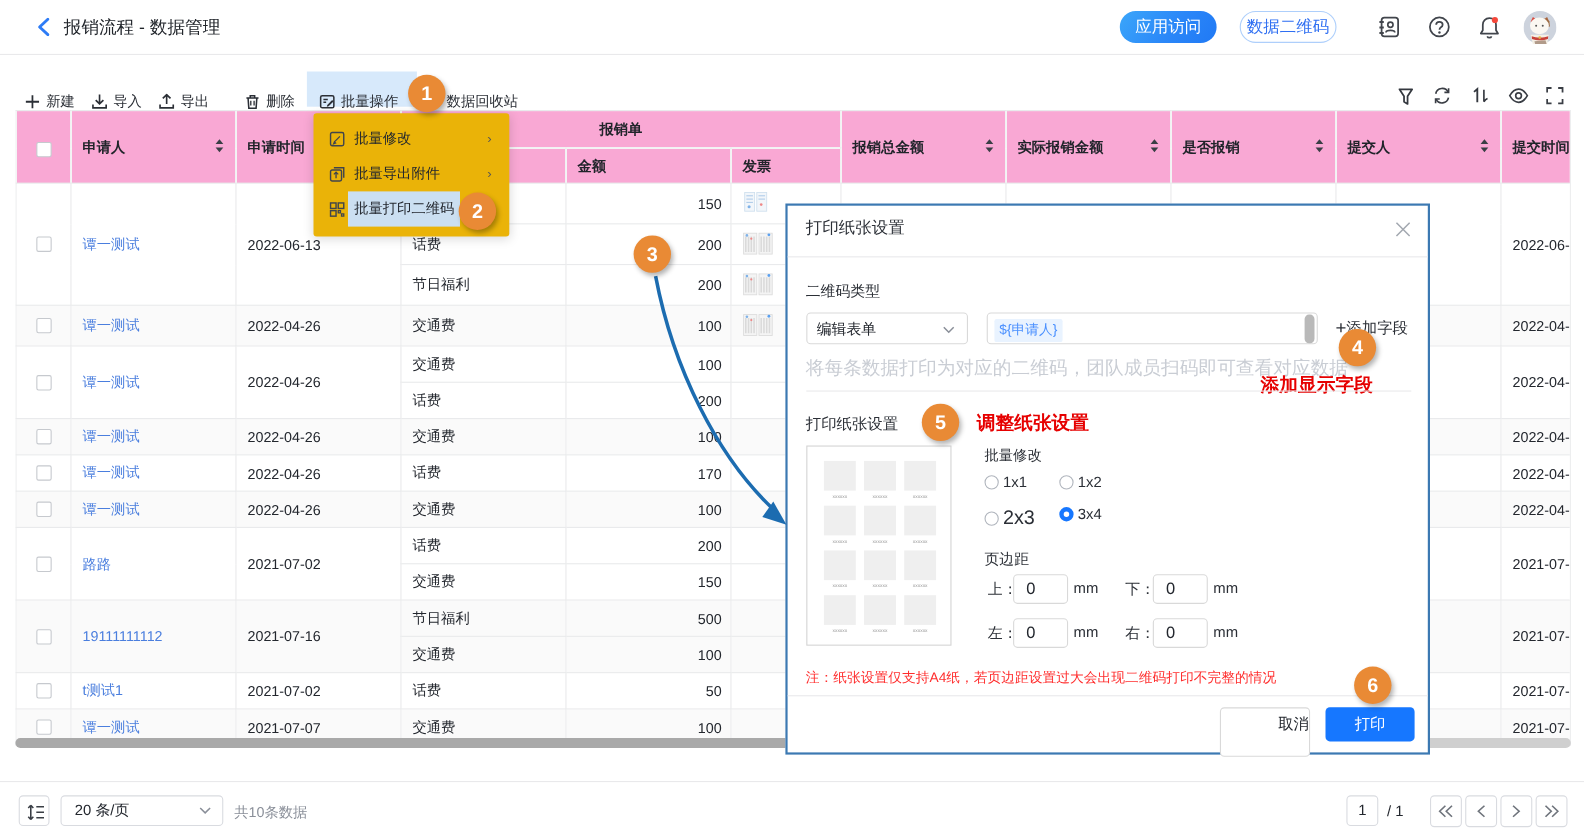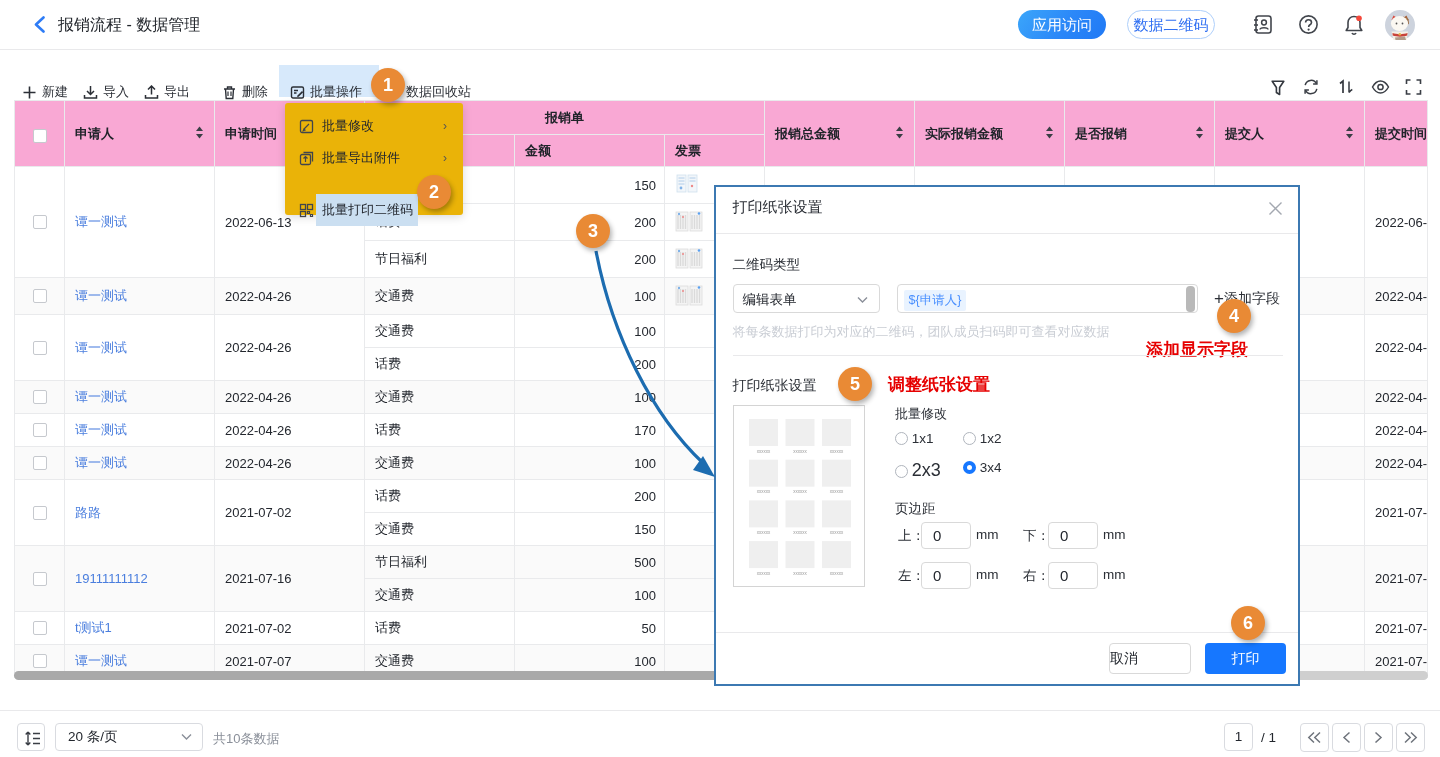--- a/index.html
+++ b/index.html
@@ -50,21 +50,21 @@
   .pgbox { position:absolute; border:1px solid #d9dbe0; border-radius:4px; background:#fff; }
   .pgn { width:29px; height:29px; text-align:center; line-height:12px; }
 
   
   #menu { position:absolute; left:285px; top:103px; width:178px; height:112px; background:#eab308;
           border-radius:3px; box-shadow:0 2px 10px rgba(0,0,0,.15); z-index:20; }
   .mi { position:absolute; left:6px; width:166px; height:32px; display:flex; align-items:center;
         font-size:13px; color:#23272e; }
   .mi .mico { margin-left:8px; margin-right:8px; width:15px; height:15px; }
   .mi .arr { margin-left:auto; margin-right:10px; color:#555; font-size:12px; }
-  .mi.sel { background:linear-gradient(90deg, transparent 0 25px, #cbdff1 25px 127px, transparent 127px);margin-top:20px; }
+  .mi.sel { background:linear-gradient(90deg, transparent 0 25px, #cbdff1 25px 127px, transparent 127px); }
   #submenu { position:absolute; left:454px; top:174px; width:150px; height:82px; background:#fff;
           border-radius:3px; box-shadow:0 2px 10px rgba(0,0,0,.15); z-index:20; }
 
   
   #modal { position:absolute; left:714px; top:185px; width:586px; height:501px; background:#fff;
            border:2px solid #3c79b2; z-index:30; }
   .mlabel { position:absolute; font-size:13.5px; color:#2b2f36; }
   .inbox { position:absolute; border:1px solid #d9d9d9; border-radius:4px; background:#fff; }
   .redbold { position:absolute; color:#e60000; font-weight:700; font-size:17px; }
 
@@ -501,21 +501,21 @@
       <span style="position:absolute; left:9px; top:6px; font-size:13.5px;">编辑表单</span>
       <svg style="position:absolute; right:11px; top:11px" width="11" height="8" viewBox="0 0 11 8">
           <path d="M1 1.5 L5.5 6 L10 1.5" fill="none" stroke="#8a8f99" stroke-width="1.4"></path>
         </svg>
     </div>
     <div class="inbox" style="left:180.5px; top:97px; width:301px; height:29px;">
       <span style="position:absolute; left:6px; top:5px; font-size:12.5px; color:#4a90ff; background:#e9f3ff; padding:2px 5px; border-radius:2px;">${申请人}</span>
       <div style="position:absolute; right:2px; top:1px; width:9px; height:26px; background:#b9b9b9; border-radius:4px;"></div>
     </div>
     <div class="mlabel" style="left:498px; top:102px; font-size:14px;"><span style="font-size:17px; vertical-align:-1px;">+</span>添加字段</div>
-    <div style="position:absolute; left:16.5px; top:136px; font-size:13px; color:#c9cdd4;">将每条数据打印为对应的二维码，团队成员扫码即可查看对应数据</div>
+    <div style="position:absolute; left:16.5px; top:136px; font-size:17px; color:#c9cdd4;">将每条数据打印为对应的二维码，团队成员扫码即可查看对应数据</div>
     <div class="redbold" style="left:430px; top:151px;">添加显示字段</div>
     <div style="position:absolute; left:16.5px; top:168px; width:550px; height:1px; background:#e9e9eb;"></div>
 
     <div class="mlabel" style="left:16.5px; top:190px; font-size:14px;">打印纸张设置</div>
     <div class="redbold" style="left:172px; top:186px;">调整纸张设置</div>
 
     <div style="position:absolute; left:16.5px; top:218px; width:132px; height:182px; border:1px solid #d4d4d4;">
       <svg width="130" height="180" viewBox="0 0 130 180">
           <rect x="15.0" y="13.0" width="29" height="27" fill="#efefef"></rect>
           <text x="29.5" y="46.5" font-size="4.5" fill="#999" text-anchor="middle" font-family="Liberation Sans">xxxxxx</text>
@@ -557,22 +557,23 @@
     <div class="mlabel" style="left:307px; top:340px;">下：</div>
     <div class="inbox" style="left:332px; top:335px; width:50px; height:27px; font-size:15px; padding:4px 0 0 11px;">0</div>
     <div class="mlabel" style="left:387px; top:340px;">mm</div>
     <div class="mlabel" style="left:182px; top:380px;">左：</div>
     <div class="inbox" style="left:205px; top:375px; width:50px; height:27px; font-size:15px; padding:4px 0 0 11px;">0</div>
     <div class="mlabel" style="left:260px; top:380px;">mm</div>
     <div class="mlabel" style="left:307px; top:380px;">右：</div>
     <div class="inbox" style="left:332px; top:375px; width:50px; height:27px; font-size:15px; padding:4px 0 0 11px;">0</div>
     <div class="mlabel" style="left:387px; top:380px;">mm</div>
 
+    <div style="position:absolute; left:16.5px; top:421px; font-size:12.5px; color:#ff2d2d;">注：纸张设置仅支持A4纸，若页边距设置过大会出现二维码打印不完整的情况</div>
     <div style="position:absolute; left:0; top:445px; width:582px; height:1px; background:#e9e9eb;"></div>
-    <div class="inbox" style="left:393px; top:456px; width:82px; height:31px; text-align:left; font-size:14px; line-height:29px;">取消</div>
+    <div class="inbox" style="left:393px; top:456px; width:82px; height:45px; text-align:right; font-size:14px; line-height:29px;">取消</div>
     <div style="position:absolute; left:489px; top:456px; width:81px; height:31px; background:#1677ff; border-radius:4px; color:#fff; text-align:center; font-size:14px; line-height:31px;">打印</div>
   </div>
 
   <div class="step" style="left:371px; top:68px; width:34px; height:34px; line-height:34px; font-size:18px;">1</div>
   <div class="step" style="left:417px; top:175px; width:34px; height:34px; line-height:34px; font-size:18px;">2</div>
   <div class="step" style="left:576px; top:214px; width:34px; height:34px; line-height:34px; font-size:18px;">3</div>
   <div class="step" style="left:1217px; top:299px; width:34px; height:34px; line-height:34px; font-size:18px;">4</div>
   <div class="step" style="left:838px; top:367px; width:34px; height:34px; line-height:34px; font-size:18px;">5</div>
   <div class="step" style="left:1231px; top:606px; width:34px; height:34px; line-height:34px; font-size:18px;">6</div>
 

